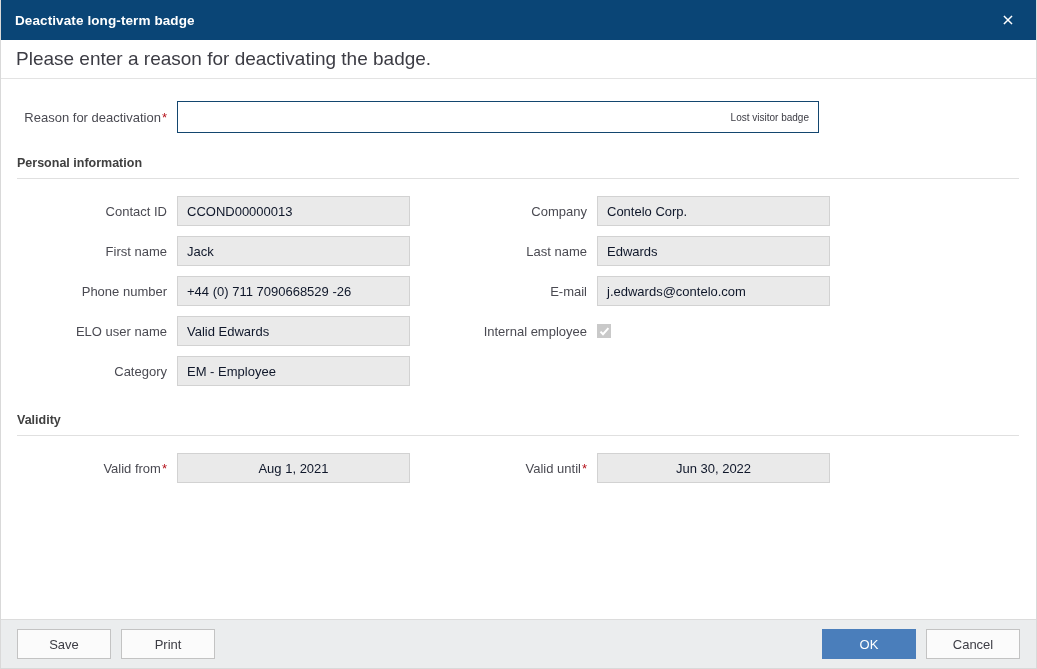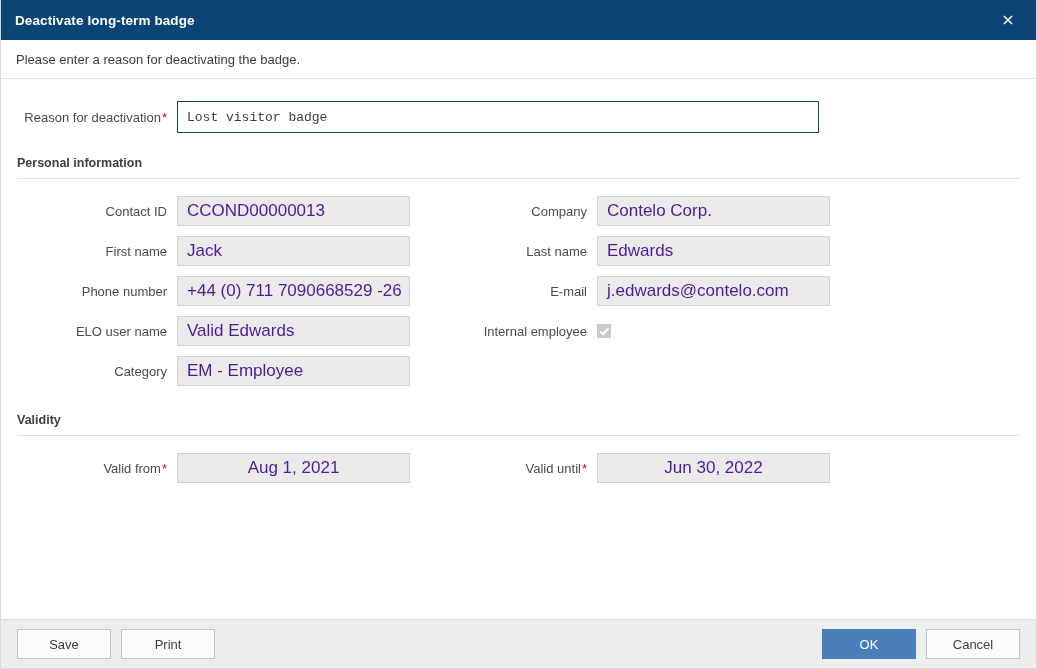--- a/index.html
+++ b/index.html
@@ -57,21 +57,21 @@
     user-select: none;
     font-family: "DejaVu Sans", sans-serif;
   }
 
   
   .instruction {
     flex: 0 0 39px;
     display: flex;
     align-items: center;
     padding-left: 15px;
-    font-size: 13px;
+    font-size: 19px;
     color: #3c3c44;
     border-bottom: 1px solid #e3e3e3;
     background: #ffffff;
   }
 
   
   .body {
     flex: 1 1 auto;
     background: #ffffff;
     padding: 0;
@@ -96,25 +96,26 @@
   .req {
     color: #b5121b;
     font-size: 13px;
     padding-left: 1px;
   }
   .reason-input {
     width: 642px;
     height: 32px;
     border: 1px solid #13466f;
     background: #ffffff;
-    font-family: Liberation Mono, monospace;
-    font-size: 13px;
+    font-family: Liberation Sans, sans-serif;
+    font-size: 10px;
     color: #3c3c44;
     padding: 0 9px;
     outline: none;
+    text-align: right;
   }
 
   
   .section {
     margin-top: 22px;
   }
   .section-title {
     font-size: 12.5px;
     font-weight: bold;
     color: #404040;
@@ -157,22 +158,22 @@
     padding-right: 10px;
     font-size: 13px;
     color: #4a4a52;
     white-space: nowrap;
   }
   .field {
     width: 233px;
     height: 30px;
     background: #eaeaea;
     border: 1px solid #d2d2d2;
-    font-size: 17px;
-    color: #4c1d95;
+    font-size: 13px;
+    color: #0f172a;
     display: flex;
     align-items: center;
     padding: 0 9px;
     white-space: nowrap;
     overflow: hidden;
   }
   .field.center {
     justify-content: center;
     padding: 0 22px;
     text-align: center;

